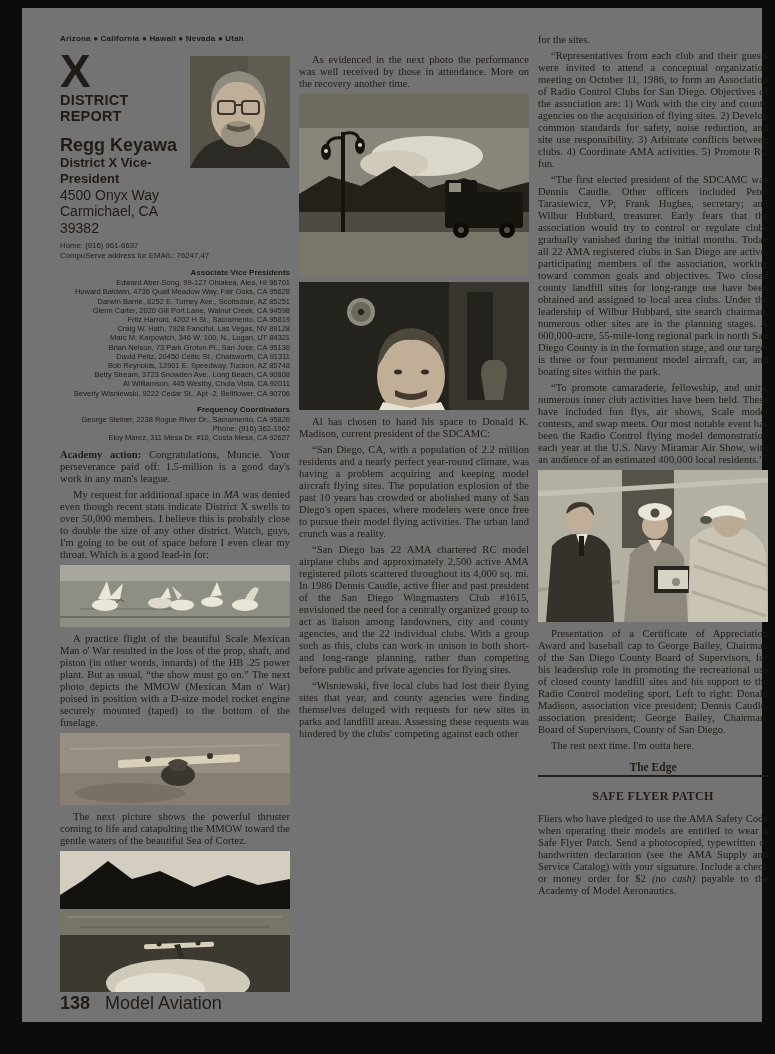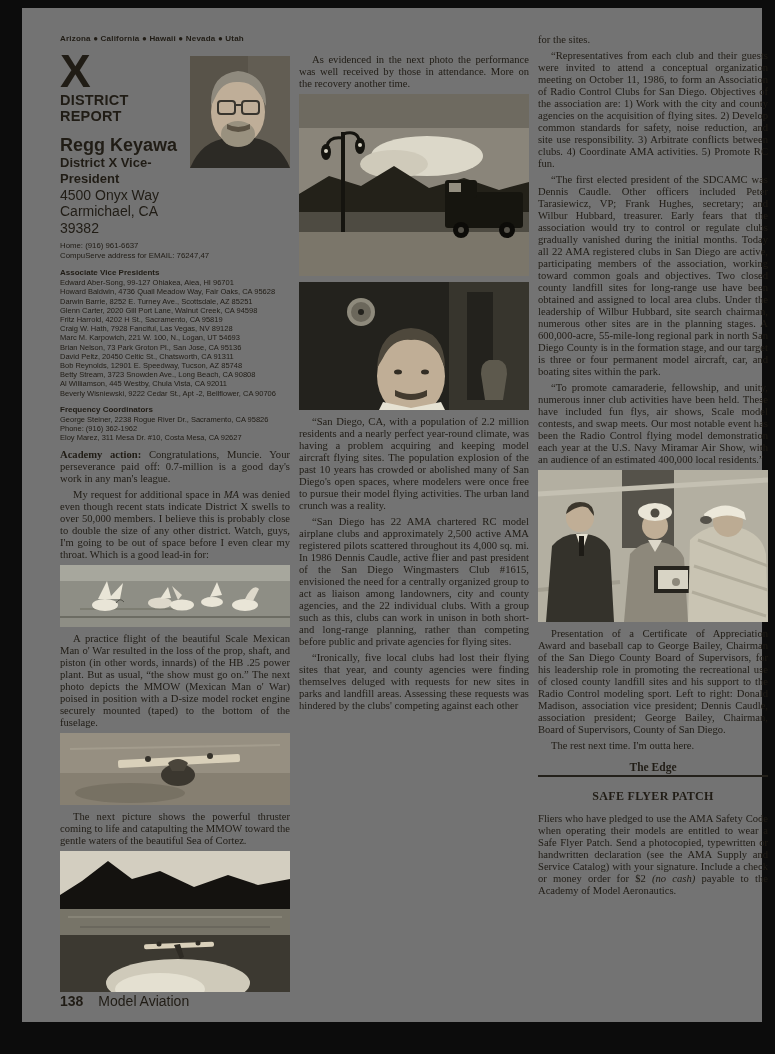--- a/index.html
+++ b/index.html
@@ -18,32 +18,32 @@
   .hdr{display:flex;gap:8px;margin:0 0 4px;}
   .hdr-left{flex:1;min-width:0;}
   .bigx{font-family:"Liberation Sans",sans-serif;font-size:46px;font-weight:bold;line-height:.82;}
   .rpt{font-family:"Liberation Sans",sans-serif;font-size:14.5px;font-weight:bold;
        letter-spacing:.2px;margin:1px 0 11px;}
   .nm{font-family:"Liberation Sans",sans-serif;font-size:18px;font-weight:bold;line-height:1.15;}
   .ttl{font-family:"Liberation Sans",sans-serif;font-size:13px;font-weight:bold;line-height:1.2;}
   .adr{font-family:"Liberation Sans",sans-serif;font-size:14px;line-height:1.2;}
   .portrait{width:100px;height:112px;flex:0 0 auto;}
   .contact{font-family:"Liberation Sans",sans-serif;font-size:7.8px;line-height:1.3;margin:2px 0 7px;}
-  .dirblock{margin:0 0 7px;}
+  .dirblock{margin:0 0 7px;text-align:right;}
   .dirhead{font-family:"Liberation Sans",sans-serif;font-size:8px;font-weight:bold;line-height:10px;}
   .direntry{font-family:"Liberation Sans",sans-serif;font-size:7.5px;line-height:9.2px;
             white-space:nowrap;overflow:hidden;}
   .photo{display:block;margin:3px 0 6px;}
   .photo svg{display:block;}
 
   .edge{text-align:center;font-weight:bold;font-size:11.5px;margin:9px 0 0;}
   .rule{border-top:2px solid #23201a;margin:2px 0 12px;}
   .patch-head{text-align:center;font-weight:bold;font-size:12px;letter-spacing:.3px;margin:0 0 9px;}
   .footer{position:absolute;left:38px;top:985px;font-family:"Liberation Sans",sans-serif;
-          font-size:14px;}
+          font-size:18px;}
   .footer .num{font-weight:bold;margin-right:15px;}
 </style>
 </head>
 <body>
 
 <div class="scan">
   <div class="page">
     <div class="cols">
 
       <div class="col">
@@ -80,37 +80,37 @@
         </div>
 
         <div class="dirblock">
           <div class="dirhead">Associate Vice Presidents</div>
           <div class="direntry">Edward Aber-Song, 99-127 Ohiakea, Aiea, HI 96701</div>
           <div class="direntry">Howard Baldwin, 4736 Quail Meadow Way, Fair Oaks, CA 95628</div>
           <div class="direntry">Darwin Barrie, 8252 E. Turney Ave., Scottsdale, AZ 85251</div>
           <div class="direntry">Glenn Carter, 2020 Gill Port Lane, Walnut Creek, CA 94598</div>
           <div class="direntry">Fritz Harrold, 4202 H St., Sacramento, CA 95819</div>
           <div class="direntry">Craig W. Hath, 7928 Fanciful, Las Vegas, NV 89128</div>
-          <div class="direntry">Marc M. Karpowich, 221 W. 100, N., Logan, UT 54693</div>
+          <div class="direntry">Marc M. Karpowich, 346 W. 100, N., Logan, UT 84321</div>
           <div class="direntry">Brian Nelson, 73 Park Groton Pl., San Jose, CA 95136</div>
           <div class="direntry">David Peltz, 20450 Celtic St., Chatsworth, CA 91311</div>
           <div class="direntry">Bob Reynolds, 12901 E. Speedway, Tucson, AZ 85748</div>
           <div class="direntry">Betty Stream, 3723 Snowden Ave., Long Beach, CA 90808</div>
           <div class="direntry">Al Williamson, 445 Westby, Chula Vista, CA 92011</div>
           <div class="direntry">Beverly Wisniewski, 9222 Cedar St., Apt -2, Bellflower, CA 90706</div>
         </div>
 
         <div class="dirblock">
           <div class="dirhead">Frequency Coordinators</div>
           <div class="direntry">George Steiner, 2238 Rogue River Dr., Sacramento, CA 95826</div>
           <div class="direntry">Phone: (916) 362-1962</div>
           <div class="direntry">Eloy Marez, 311 Mesa Dr. #10, Costa Mesa, CA 92627</div>
         </div>
 
-        <p class="body"><span class="bold">Academy action:</span><span> Congratulations, Muncie. Your perseverance paid off: 0.7-million is a good day's work in any man's league.</span></p>
+        <p class="body"><span class="bold">Academy action:</span><span> Congratulations, Muncie. Your perseverance paid off: 1.5-million is a good day's work in any man's league.</span></p>
 
         <p class="body ind"><span>My request for additional space in </span><span class="ital">MA</span><span> was denied even though recent stats indicate District X swells to over 50,000 members. I believe this is probably close to double the size of any other district. Watch, guys, I'm going to be out of space before I even clear my throat. Which is a good lead-in for:</span></p>
 
 
         <div class="photo">
           <svg viewBox="0 0 230 62" width="230" height="62">
             <rect width="230" height="62" fill="#8e8e85"></rect>
             <rect width="230" height="16" fill="#a7a79d"></rect>
             <line x1="0" y1="52" x2="230" y2="52" stroke="#6c6c63" stroke-width="2"></line>
             <line x1="20" y1="44" x2="120" y2="44" stroke="#77776d" stroke-width="1.5"></line>
@@ -207,23 +207,24 @@
             <path d="M190 78 q-8 2 -8 14 l4 26 h18 l4 -26 q0 -12 -8 -14 z" fill="#5d594d"></path>
             <ellipse cx="112" cy="94" rx="34" ry="40" fill="#c0ae96"></ellipse>
             <path d="M78 86 Q80 48 112 46 Q146 48 146 86 L140 72 Q128 56 112 58 Q94 56 84 76 Z" fill="#4e483c"></path>
             <path d="M96 108 q16 8 32 0 l0 6 q-16 8 -32 0 z" fill="#423a2e"></path>
             <ellipse cx="99" cy="90" rx="4" ry="2.5" fill="#322d24"></ellipse>
             <ellipse cx="126" cy="90" rx="4" ry="2.5" fill="#322d24"></ellipse>
             <path d="M84 120 L112 126 L142 120 L146 128 L80 128 Z" fill="#e6e2d3"></path>
           </svg>
         </div>
 
+        <p class="body ind">Al has chosen to hand his space to Donald K. Madison, current president of the SDCAMC:</p>
         <p class="body ind">“San Diego, CA, with a population of 2.2 million residents and a nearly perfect year-round climate, was having a problem acquiring and keeping model aircraft flying sites. The population explosion of the past 10 years has crowded or abolished many of San Diego's open spaces, where modelers were once free to pursue their model flying activities. The urban land crunch was a reality.</p>
         <p class="body ind">“San Diego has 22 AMA chartered RC model airplane clubs and approximately 2,500 active AMA registered pilots scattered throughout its 4,000 sq. mi. In 1986 Dennis Caudle, active flier and past president of the San Diego Wingmasters Club #1615, envisioned the need for a centrally organized group to act as liaison among landowners, city and county agencies, and the 22 individual clubs. With a group such as this, clubs can work in unison in both short- and long-range planning, rather than competing before public and private agencies for flying sites.</p>
-        <p class="body ind">“Ironically, five local clubs had lost their flying sites that year, and county agencies were finding themselves deluged with requests for new sites in parks and landfill areas. Assessing these requests was hindered by the clubs' competing against each other</p>
+        <p class="body ind">“Wisniewski, five local clubs had lost their flying sites that year, and county agencies were finding themselves deluged with requests for new sites in parks and landfill areas. Assessing these requests was hindered by the clubs' competing against each other</p>
       </div>
 
       <div class="col">
         <p class="body" style="margin-top:0">for the sites.</p>
         <p class="body ind">“Representatives from each club and their guests were invited to attend a conceptual organization meeting on October 11, 1986, to form an Association of Radio Control Clubs for San Diego. Objectives of the association are: 1) Work with the city and county agencies on the acquisition of flying sites. 2) Develop common standards for safety, noise reduction, and site use responsibility. 3) Arbitrate conflicts between clubs. 4) Coordinate AMA activities. 5) Promote RC fun.</p>
         <p class="body ind">“The first elected president of the SDCAMC was Dennis Caudle. Other officers included Peter Tarasiewicz, VP; Frank Hughes, secretary; and Wilbur Hubbard, treasurer. Early fears that the association would try to control or regulate clubs gradually vanished during the initial months. Today all 22 AMA registered clubs in San Diego are active, participating members of the association, working toward common goals and objectives. Two closed county landfill sites for long-range use have been obtained and assigned to local area clubs. Under the leadership of Wilbur Hubbard, site search chairman, numerous other sites are in the planning stages. A 600,000-acre, 55-mile-long regional park in north San Diego County is in the formation stage, and our target is three or four permanent model aircraft, car, and boating sites within the park.</p>
         <p class="body ind">“To promote camaraderie, fellowship, and unity, numerous inner club activities have been held. These have included fun flys, air shows, Scale model contests, and swap meets. Our most notable event has been the Radio Control flying model demonstration each year at the U.S. Navy Miramar Air Show, with an audience of an estimated 400,000 local residents.”</p>
 
         <div class="photo">
           <svg viewBox="0 0 230 152" width="230" height="152">

